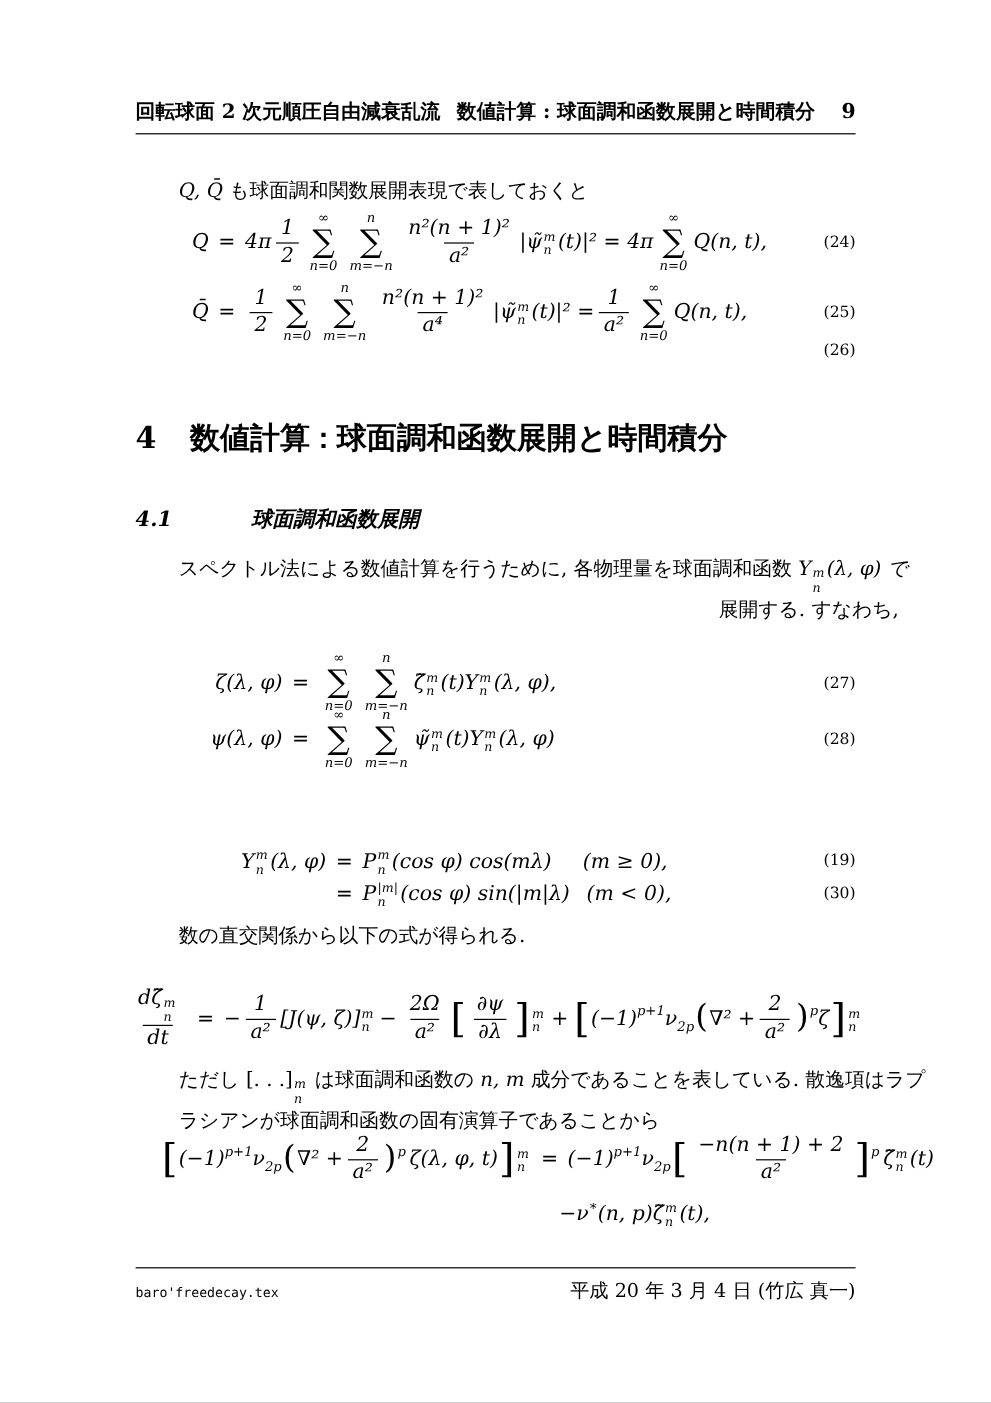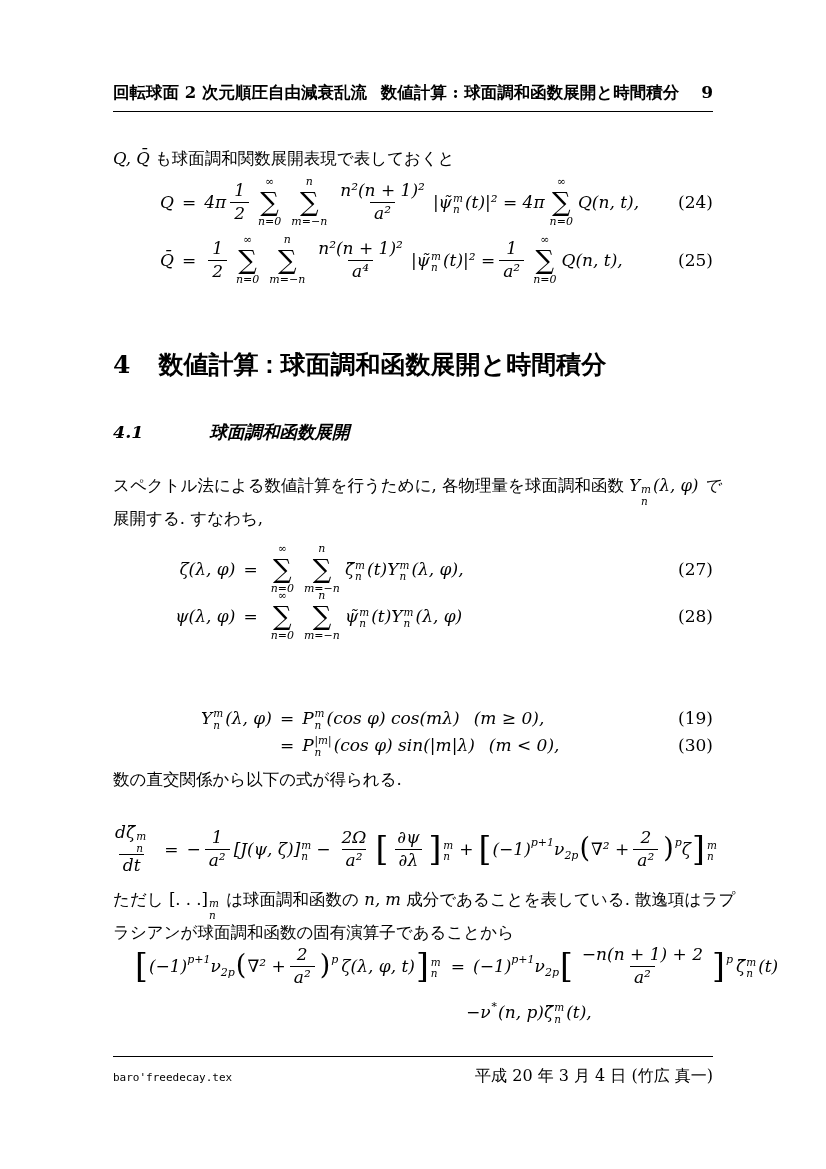--- a/index.html
+++ b/index.html
@@ -20,33 +20,33 @@
 
   
   .sec { font-size:25px; font-weight:bold; display:flex; align-items:baseline; }
   .sec .no { font-family:"DejaVu Serif", serif; margin-right:28px; }
   .sec .tt { font-family:"Liberation Sans", sans-serif; }
   .ssec { font-size:17.5px; font-weight:bold; display:flex; align-items:baseline;font-style:italic; }
   .ssec .no { font-family:"DejaVu Serif", serif; margin-right:18px; }
   .ssec .tt { font-family:"Liberation Sans", sans-serif;margin-left:48px; }
 
   
-  .para { font-size:16.5px; line-height:27px; }
+  .para { font-size:16.5px; line-height:27px;margin-left:36px; }
   .pline { white-space:nowrap; }
   .mi { font-style:italic; }
 
   
   .eqrow { display:flex; align-items:center; justify-content:center;
            font-size:17px; white-space:nowrap; }
   .aeq   { display:flex; align-items:center; justify-content:center;
            font-size:17px; white-space:nowrap; }
   .al { display:inline-flex; align-items:center; justify-content:flex-end; }
   .ar { display:inline-flex; align-items:center; justify-content:flex-start; }
   .rel { margin:0 8px; }
-  .eqnum { position:absolute; right:0; font-style:normal; font-size:17px; }
+  .eqnum { position:absolute; right:0; font-style:normal; font-size:13px; }
   .frac { display:inline-flex; flex-direction:column; align-items:center;
           margin:0 4px; font-style:italic; }
   .fn { display:block; padding:0 4px 2px; line-height:1.05; text-align:center; }
   .fd { display:block; border-top:1px solid #000; padding:2px 4px 0; line-height:1.05; text-align:center; }
   .sum { display:inline-flex; flex-direction:column; align-items:center; margin:0 5px; }
   .sum .lt { font-size:11px; font-style:italic; line-height:1.15; }
   .sum .sg { font-size:26px; line-height:1.05; }
   .sum .lb { font-size:11px; font-style:italic; line-height:1.15; }
   .ss { display:inline-flex; flex-direction:column; align-items:flex-start;
         font-size:10.5px; font-style:italic; line-height:1.1;
@@ -149,32 +149,35 @@
       <span class="sum">
           <span class="lt">∞</span>
           <span class="sg">∑</span>
           <span class="lb">n=0</span>
         </span>
       <span class="mi">Q(n, t),</span>
     </span>
     <span class="eqnum">(25)</span>
   </div>
 
+  <div class="aeq abs" style="top:280px; height:24px;">
+    <span class="eqnum">(26)</span>
+  </div>
 
   <div class="sec abs" style="top:348px;">
     <span class="no">4</span>
     <span class="tt">数値計算 : 球面調和函数展開と時間積分</span>
   </div>
 
   <div class="ssec abs" style="top:420px;">
     <span class="no">4.1</span>
     <span class="tt">球面調和函数展開</span>
   </div>
 
-  <div class="para abs" style="top:472px;">
+  <div class="para abs" style="top:460px;text-align:right;">
     <div class="pline">
       <span>スペクトル法による数値計算を行うために, 各物理量を球面調和函数 </span><span class="mi">Y</span><span class="ss">
           <span>m</span>
           <span>n</span>
         </span><span class="mi">(λ, φ) で</span>
     </div>
     <div class="pline"><span>展開する. すなわち,</span></div>
   </div>
 
   <div class="aeq abs" style="top:543px;">
@@ -248,21 +251,21 @@
       <span class="mi">(λ, φ)</span>
     </span>
     <span class="rel">=</span>
     <span class="ar" style="width:370px;">
       <span class="mi">P</span>
       <span class="ss">
           <span>m</span>
           <span>n</span>
         </span>
       <span class="mi">(cos φ) cos(mλ)</span>
-      <span class="mi" style="margin-left:14px;">(m ≥ 0),</span>
+      <span class="mi" style="margin-left:26px;">(m ≥ 0),</span>
     </span>
     <span class="eqnum">(19)</span>
   </div>
 
   <div class="aeq abs" style="top:733px;">
     <span class="al" style="width:118px;"></span>
     <span class="rel">=</span>
     <span class="ar" style="width:370px;">
       <span class="mi">P</span>
       <span class="ss">

